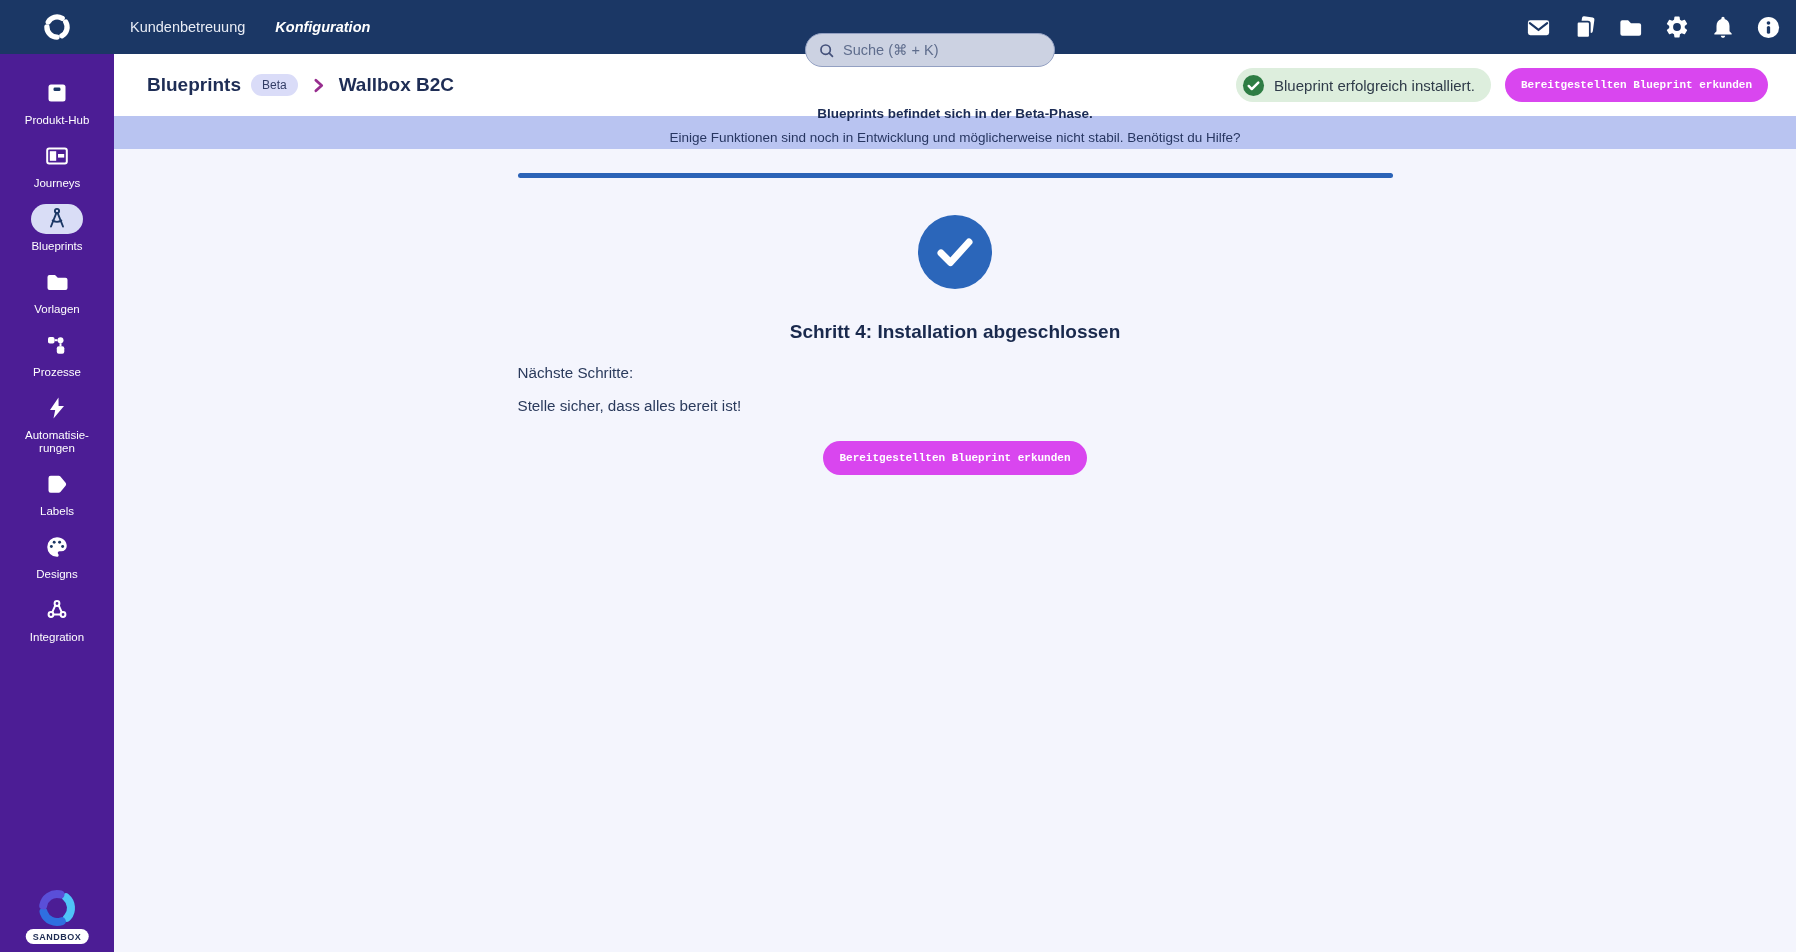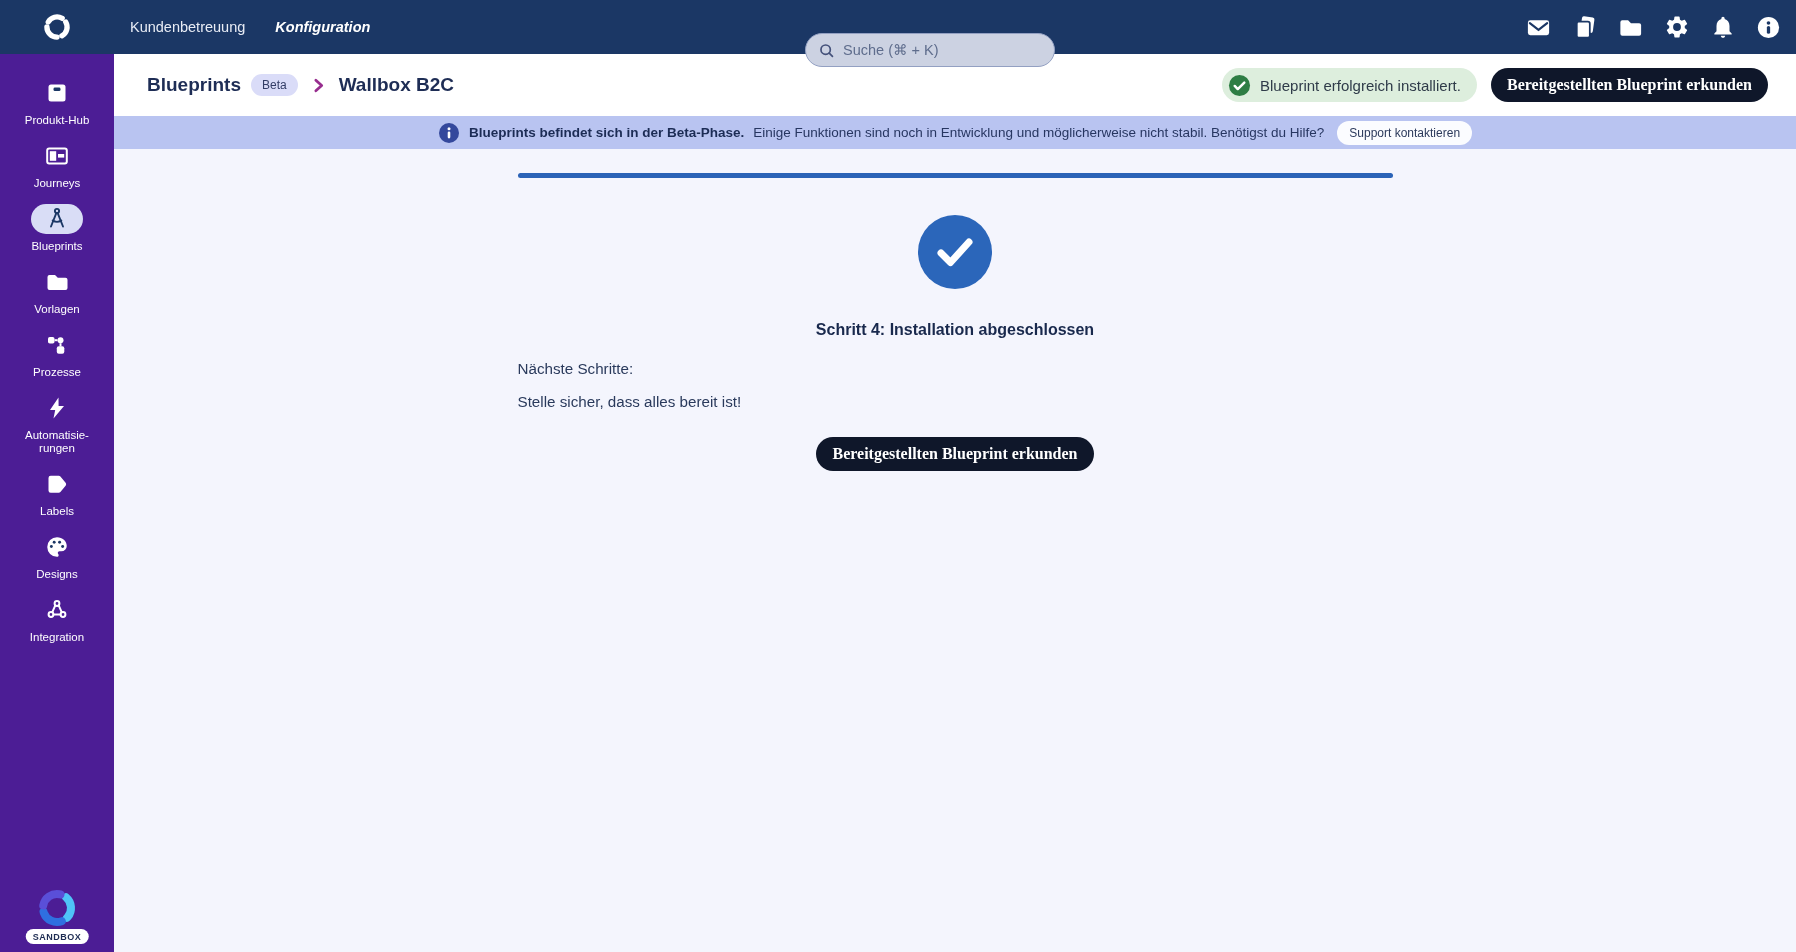--- a/index.html
+++ b/index.html
@@ -29,35 +29,35 @@
   .sandbox-badge { position:absolute; bottom:0; left:50%; transform:translateX(-50%); background:#ffffff; color:#1e2c52; font-size:9px; font-weight:700; letter-spacing:.5px; padding:2.5px 7px; border-radius:8px; white-space:nowrap; }
 
   
   .header-row { position:absolute; left:114px; top:54px; right:0; height:62px; background:#ffffff; display:flex; align-items:center; padding:0 28px 0 33px; }
   .crumb-section { font-size:19px; font-weight:700; color:#1e2d55; cursor:pointer; }
   .beta-badge { background:#dadcf8; color:#333d66; font-size:12px; padding:4px 11px; border-radius:12px; margin-left:10px; }
   .crumb-chevron { margin:0 12px; display:flex; align-items:center; }
   .crumb-page { font-size:19px; font-weight:700; color:#1e2d55; }
   .toast { margin-left:auto; background:#ddeedd; border-radius:17px; height:34px; display:flex; align-items:center; gap:9px; padding:0 16px 0 6px; }
   .toast-text { font-size:15px; color:#2f3b49; }
-  .btn-primary { background:#0f172a; color:#ffffff; border:none; border-radius:17px; height:34px; padding:0 16px; font-size:16px; font-weight:700; font-family:Liberation Serif, serif; cursor:pointer; white-space:nowrap; }
+  .btn-primary { background:#d946ef; color:#ffffff; border:none; border-radius:17px; height:34px; padding:0 16px; font-size:11px; font-weight:700; font-family:Liberation Mono, monospace; cursor:pointer; white-space:nowrap; }
   .header-row .btn-primary { margin-left:14px; }
 
   
-  .banner { position:absolute; left:114px; top:116px; right:0; height:33px; background:#b9c4f1; display:flex; align-items:center; justify-content:center; gap:9px; }
+  .banner { position:absolute; left:114px; top:116px; right:0; height:33px; background:#b9c4f1; display:flex; align-items:center; justify-content:center; gap:9px;flex-direction:column; }
   .banner-bold { font-size:13.5px; font-weight:700; color:#1c2c55; }
   .banner-text { font-size:13.5px; color:#273661; }
   .banner-btn { background:#fbfcff; border:none; border-radius:12px; height:24px; padding:0 12px; font-size:12px; color:#2c3a5c; font-family:"Liberation Sans",sans-serif; cursor:pointer; margin-left:4px; white-space:nowrap; }
 
   
   .content { position:absolute; left:114px; top:149px; right:0; bottom:0; background:#f4f5fd; overflow:hidden; }
   .content-col { width:875px; margin:24px auto 0; }
   .progress-track { width:100%; height:5px; border-radius:3px; background:#2b63b7; }
   .big-check { display:block; margin:36px auto 0; }
-  .main-title { margin-top:31px; text-align:center; font-size:16px; font-weight:700; color:#19294d; }
+  .main-title { margin-top:31px; text-align:center; font-size:19px; font-weight:700; color:#19294d; }
   .main-intro { margin-top:19px; font-size:15.2px; line-height:26px; color:#2a3a5c; }
   .next-label { margin-top:21px; font-size:15.2px; color:#2a3a5c; }
   .steps-list { margin-top:13px; padding-left:30px; }
   .steps-list li { font-size:15.2px; line-height:20px; color:#2a3a5c; margin-bottom:7px; }
   .closing { margin-top:16px; font-size:15.2px; color:#2a3a5c; }
   .cta-row { display:flex; justify-content:center; margin-top:27px; }
 </style>
 </head>
 <body>
 

